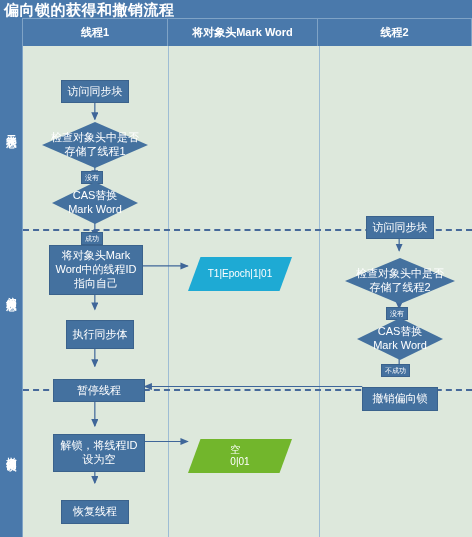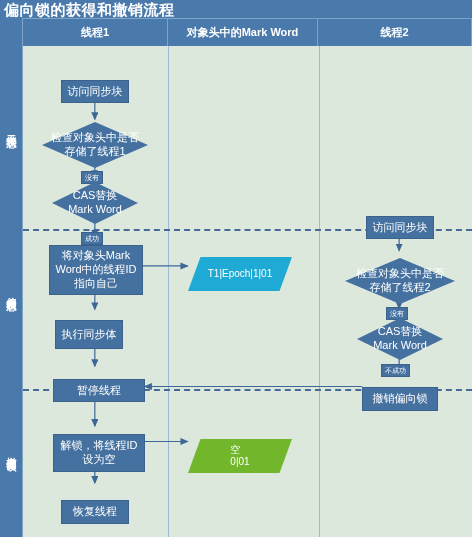--- a/index.html
+++ b/index.html
@@ -112,21 +112,21 @@
   <div class="title">偏向锁的获得和撤销流程</div>
 
   <div class="lane-band" style="top:46px;height:165px;">无锁状态</div>
   <div class="lane-band" style="top:211px;height:160px;">偏向锁状态</div>
   <div class="lane-band" style="top:371px;height:160px;">撤销偏向锁</div>
 
   <div class="grid">
 
     <div class="headrow">
       <div class="headcell hc1">线程1</div>
-      <div class="headcell hc2">对象头中的Mark Word</div>
+      <div class="headcell hc2">将对象头Mark Word</div>
       <div class="headcell hc3">线程2</div>
     </div>
 
     <div class="canvas">
 
       <div class="colsep cs1"></div>
       <div class="colsep cs2"></div>
 
       <div class="dash" style="top:183px;"></div>
       <div class="dash" style="top:343px;"></div>
@@ -169,21 +169,21 @@
         <span class="dshape"></span>
         <span class="dtext">CAS替换Mark Word</span>
       </div>
 
       <div class="edgelabel" style="left:58px;top:186px;">成功</div>
 
       <div class="node rect" style="left:26px;top:199px;width:94px;height:50px;">
         <span>将对象头Mark Word中的线程ID指向自己</span>
       </div>
 
-      <div class="node rect" style="left:32px;top:274px;width:68px;height:29px;">
+      <div class="node rect" style="left:43px;top:274px;width:68px;height:29px;">
         <span>执行同步体</span>
       </div>
 
       <div class="node rect" style="left:30px;top:388px;width:92px;height:38px;">
         <span>解锁，将线程ID设为空</span>
       </div>
 
       <div class="node rect" style="left:30px;top:333px;width:92px;height:23px;">
         <span>暂停线程</span>
       </div>

